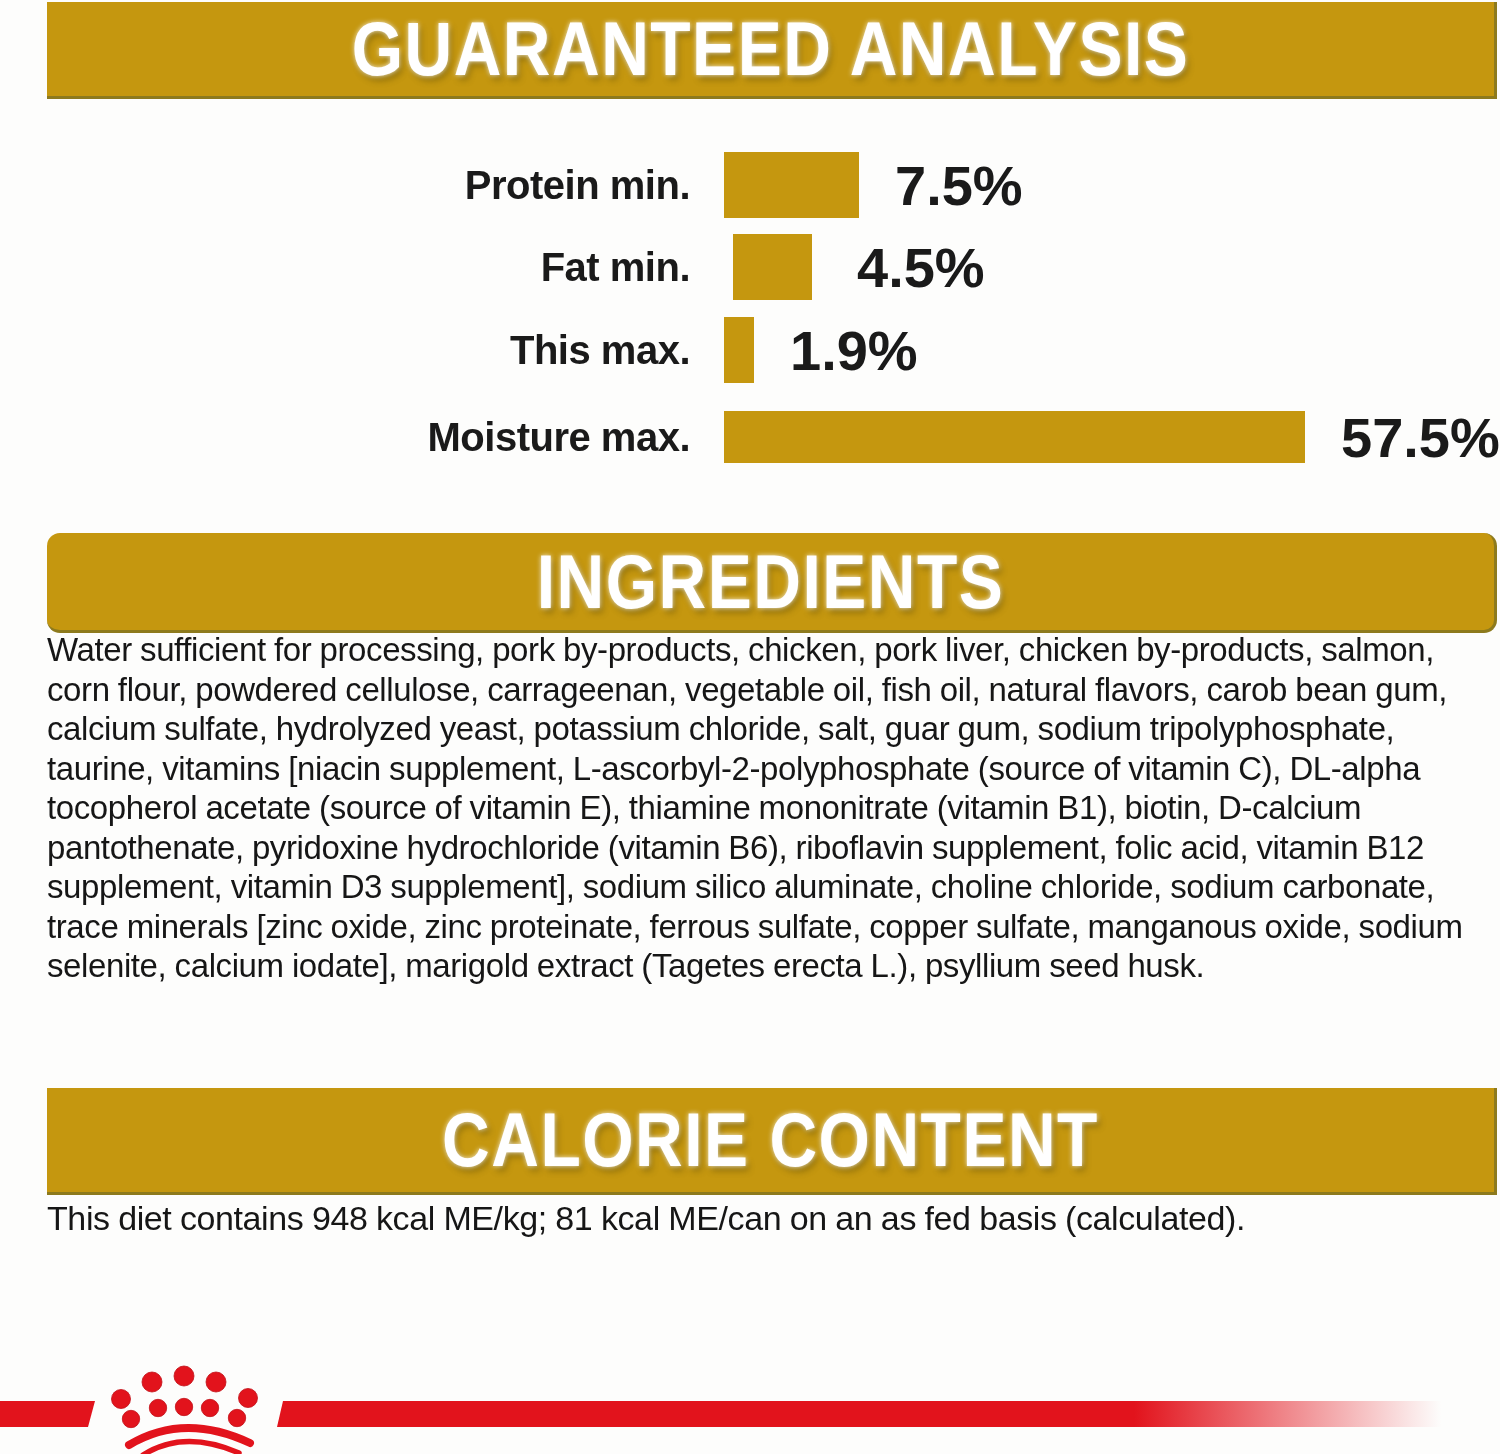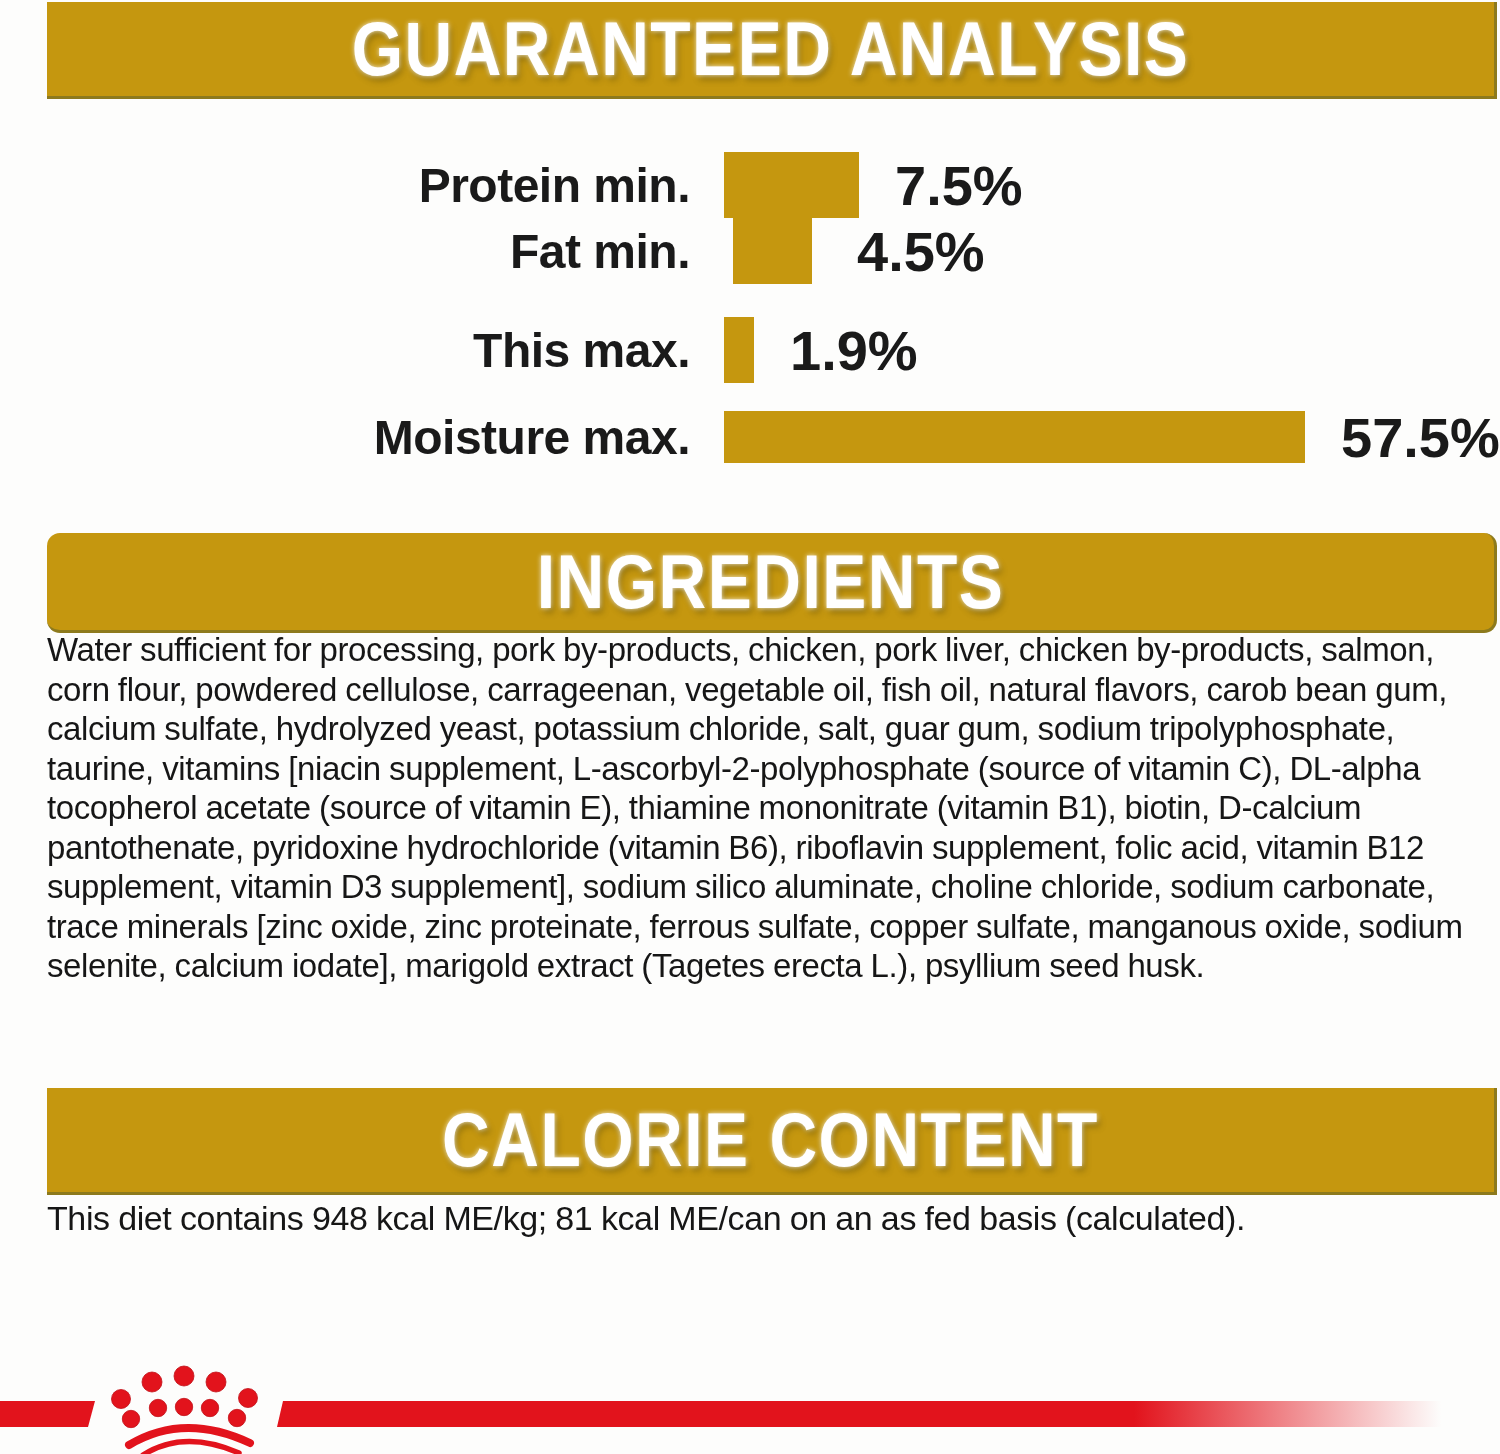--- a/index.html
+++ b/index.html
@@ -20,25 +20,25 @@
   #banner-cal{top:1088px;height:107px;}
   .banner-title{
     color:#ffffff;font-weight:bold;font-size:66px;letter-spacing:1.5px;
     transform:scaleY(1.14);
     text-shadow:0 0 5px rgba(255,255,255,0.85), 3px 4px 6px rgba(92,74,5,0.45);
     white-space:nowrap;
   }
   
   .ga-row{position:absolute;left:0;height:80px;display:flex;align-items:center;}
   #row-protein{top:145px;}
-  #row-fat{top:211px;gap:9px;}
+  #row-fat{top:227px;gap:9px;}
   #row-fiber{top:310px;}
   #row-moisture{top:397px;}
   .ga-label{
-    width:690px;text-align:right;font-weight:bold;font-size:48px;
+    width:690px;text-align:right;font-weight:bold;font-size:40px;
     letter-spacing:-0.5px;white-space:nowrap;
   }
   .ga-bar{margin-left:34px;height:66px;background:#C5970F;flex:0 0 auto;}
   #row-moisture .ga-bar{height:52px;}
   .ga-value{margin-left:36px;font-weight:bold;font-size:56px;white-space:nowrap;}
   
   .body-text{
     position:absolute;left:47px;width:1424px;
     font-size:33px;line-height:39.5px;
     letter-spacing:-0.4px;word-spacing:-0.5px;color:#161616;

